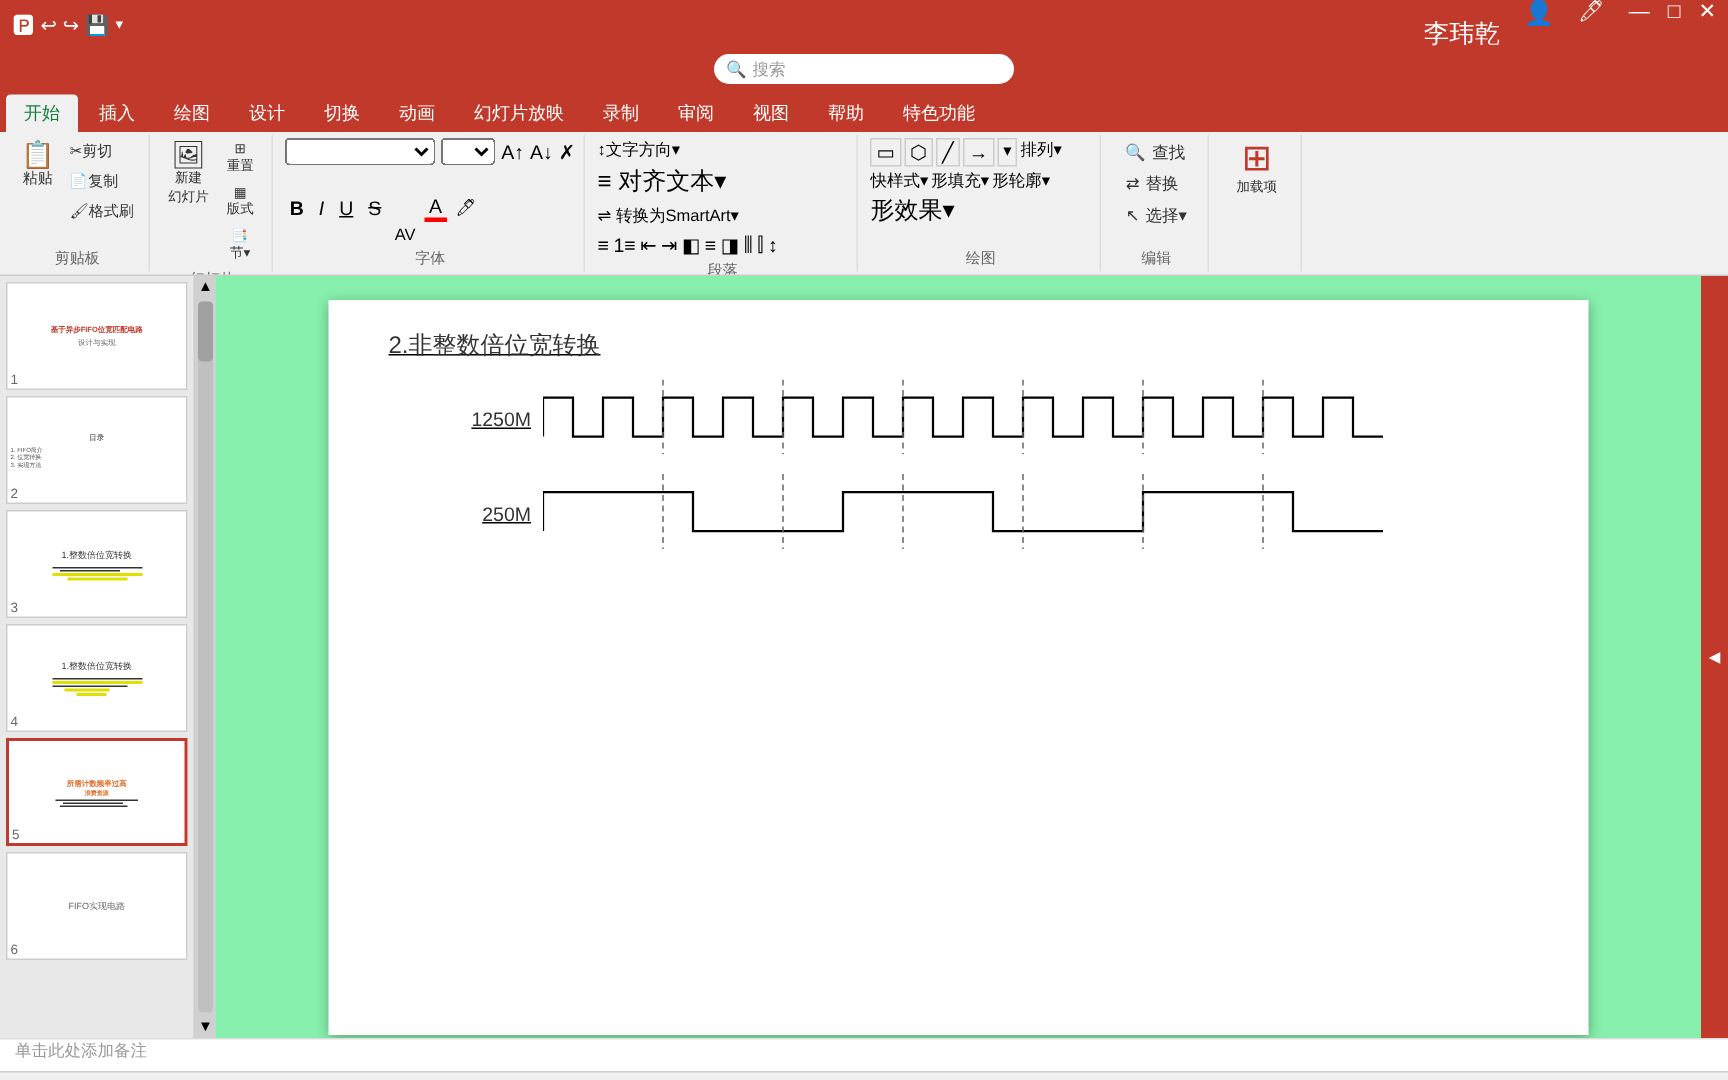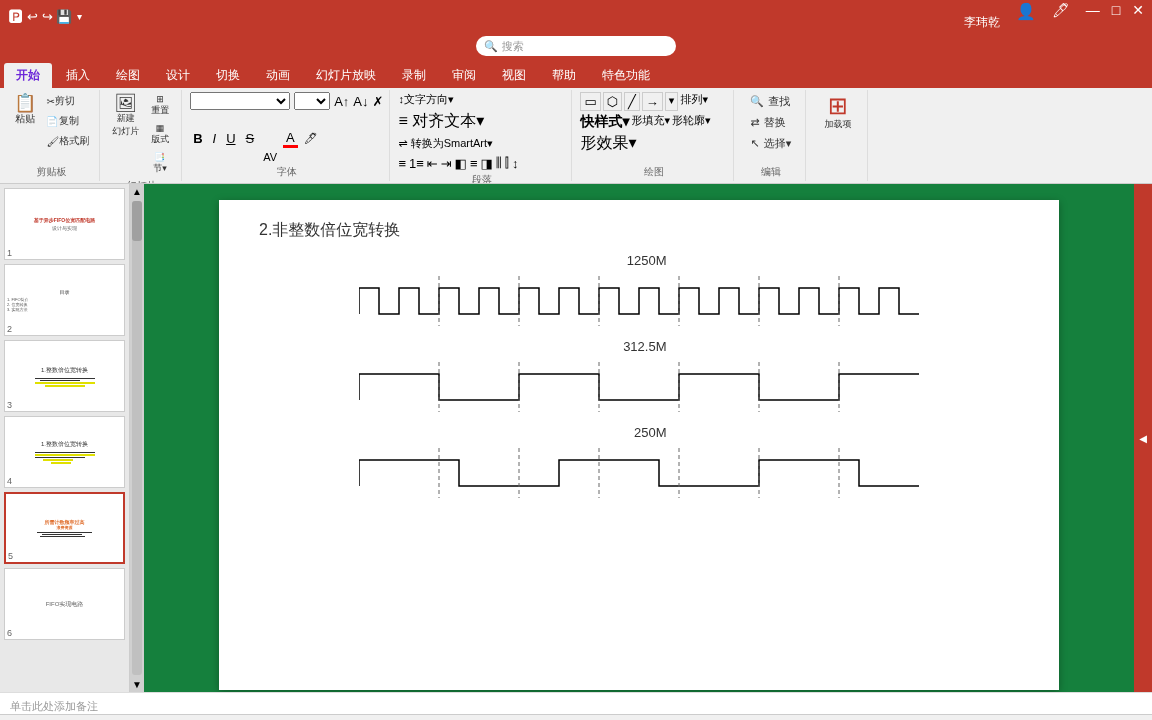--- a/index.html
+++ b/index.html
@@ -36,22 +36,21 @@
     .ribbon-tab {
       padding: 4px 12px;
       font-size: 12px;
       color: white;
       cursor: pointer;
       background: transparent;
       border-radius: 3px 3px 0 0;
     }
     .ribbon-tab.active {
       background: #f0f0f0;
-      color: #6d28d9;
-      font-weight: bold;
+      color: #15803d;
     }
 
     
     #ribbon {
       height: 96px;
       background: #f0f0f0;
       border-bottom: 1px solid #ccc;
       display: flex;
       align-items: stretch;
       padding: 2px 4px;
@@ -152,23 +151,24 @@
     .scroll-arrow { font-size: 10px; cursor: pointer; padding: 2px; }
     .scroll-track { flex: 1; width: 10px; background: #c0c0c0; margin: 2px; border-radius: 3px; }
     .scroll-thumb { width: 10px; height: 40px; background: #a0a0a0; border-radius: 3px; }
 
     
     #canvas-area {
       flex: 1;
       display: flex;
       justify-content: center;
       align-items: flex-start;
-      background: #15803d;
+      background: #86efac;
       padding: 16px;
       overflow: auto;
+      text-decoration: underline;
     }
     #slide-canvas {
       background: white;
       width: 840px;
       min-height: 490px;
       box-shadow: 0 2px 8px rgba(0,0,0,0.3);
       position: relative;
       padding: 20px 40px;
     }
 
@@ -191,21 +191,20 @@
     .waveform-container {
       display: flex;
       flex-direction: column;
       gap: 10px;
       margin: 10px 40px;
     }
     .waveform-row {
       display: flex;
       align-items: center;
       gap: 8px;
-      flex-direction: column;
     }
     .waveform-label {
       width: 55px;
       text-align: right;
       font-size: 13px;
       color: #333;
       flex-shrink: 0;
     }
     .waveform-svg-container {
       flex: 1;
@@ -235,21 +234,21 @@
       color: white;
       font-size: 10px;
     }
 
     
     #note-area {
       height: 22px;
       background: white;
       border-top: 1px solid #ddd;
       display: flex;
-      align-items: flex-end;
+      align-items: flex-start;
       padding: 0 10px;
       font-size: 11px;
       color: #888;
     }
 
     
     #search-bar {
       height: 28px;
       background: #c0392b;
       display: flex;
@@ -283,21 +282,21 @@
   <div id="titlebar-left">
     <div class="quickaccess">
       <span style="font-size:16px;">🅿</span>
       <span>↩</span>
       <span>↪</span>
       <span>💾</span>
       <span style="font-size:10px;">▾</span>
     </div>
   </div>
   <div id="titlebar-right">
-    <span style="font-size:12px;margin-top:12px;">李玮乾</span>
+    <span style="font-size:17px;margin-top:12px;">李玮乾</span>
     <span style="font-size:16px;">👤</span>
     <span style="font-size:14px;">🖊</span>
     <div class="win-controls">
       <span style="font-size:14px;">—</span>
       <span style="font-size:14px;">□</span>
       <span style="font-size:14px;">✕</span>
     </div>
   </div>
 </div>
 
@@ -430,21 +429,21 @@
 
   <div class="ribbon-group" style="min-width:160px;">
     <div class="ribbon-group-content" style="flex-direction:column;width:100%;">
       <div style="display:flex;gap:2px;flex-wrap:wrap;max-width:140px;">
         <span style="cursor:pointer;font-size:13px;border:1px solid #ccc;padding:1px 3px;">▭</span>
         <span style="cursor:pointer;font-size:13px;border:1px solid #ccc;padding:1px 3px;">⬡</span>
         <span style="cursor:pointer;font-size:13px;border:1px solid #ccc;padding:1px 3px;">╱</span>
         <span style="cursor:pointer;font-size:13px;border:1px solid #ccc;padding:1px 3px;">→</span>
         <span style="cursor:pointer;font-size:11px;border:1px solid #ccc;padding:1px 3px;">▾</span>
         <span style="cursor:pointer;font-size:11px;">排列▾</span>
-        <span style="cursor:pointer;font-size:14px;font-weight:bold;">快样式▾</span>
+        <span style="cursor:pointer;font-size:11px;">快样式▾</span>
         <span style="cursor:pointer;font-size:11px;">形填充▾</span>
         <span style="cursor:pointer;font-size:11px;">形轮廓▾</span>
         <span style="cursor:pointer;font-size:16px;">形效果▾</span>
       </div>
     </div>
     <div class="ribbon-group-label">绘图</div>
   </div>
 
   <div class="ribbon-group" style="min-width:70px;">
     <div class="ribbon-group-content" style="flex-direction:column;">
@@ -570,37 +569,20 @@
               <line x1="80" y1="0" x2="80" y2="50" class="dashed-vline"></line>
               <line x1="160" y1="0" x2="160" y2="50" class="dashed-vline"></line>
               <line x1="240" y1="0" x2="240" y2="50" class="dashed-vline"></line>
               <line x1="320" y1="0" x2="320" y2="50" class="dashed-vline"></line>
               <line x1="400" y1="0" x2="400" y2="50" class="dashed-vline"></line>
               <line x1="480" y1="0" x2="480" y2="50" class="dashed-vline"></line>
             </svg>
           </div>
         </div>
 
-        <div class="waveform-row">
-          <div class="waveform-label">312.5M</div>
-          <div class="waveform-svg-container">
-            <svg width="560" height="50" viewBox="0 0 560 50">
-
-              <polyline points="
-                0,38 0,12 80,12 80,38 160,38 160,12 240,12 240,38 320,38 320,12 400,12 400,38 480,38 480,12 560,12
-              " fill="none" stroke="black" stroke-width="1.5"></polyline>
-              <line x1="80" y1="0" x2="80" y2="50" class="dashed-vline"></line>
-              <line x1="160" y1="0" x2="160" y2="50" class="dashed-vline"></line>
-              <line x1="240" y1="0" x2="240" y2="50" class="dashed-vline"></line>
-              <line x1="320" y1="0" x2="320" y2="50" class="dashed-vline"></line>
-              <line x1="400" y1="0" x2="400" y2="50" class="dashed-vline"></line>
-              <line x1="480" y1="0" x2="480" y2="50" class="dashed-vline"></line>
-            </svg>
-          </div>
-        </div>
 
         <div class="waveform-row">
           <div class="waveform-label">250M</div>
           <div class="waveform-svg-container">
             <svg width="560" height="50" viewBox="0 0 560 50">
 
               <polyline points="
                 0,38 0,12 100,12 100,38 200,38 200,12 300,12 300,38 400,38 400,12 500,12 500,38 560,38
               " fill="none" stroke="black" stroke-width="1.5"></polyline>
               <line x1="80" y1="0" x2="80" y2="50" class="dashed-vline"></line>

